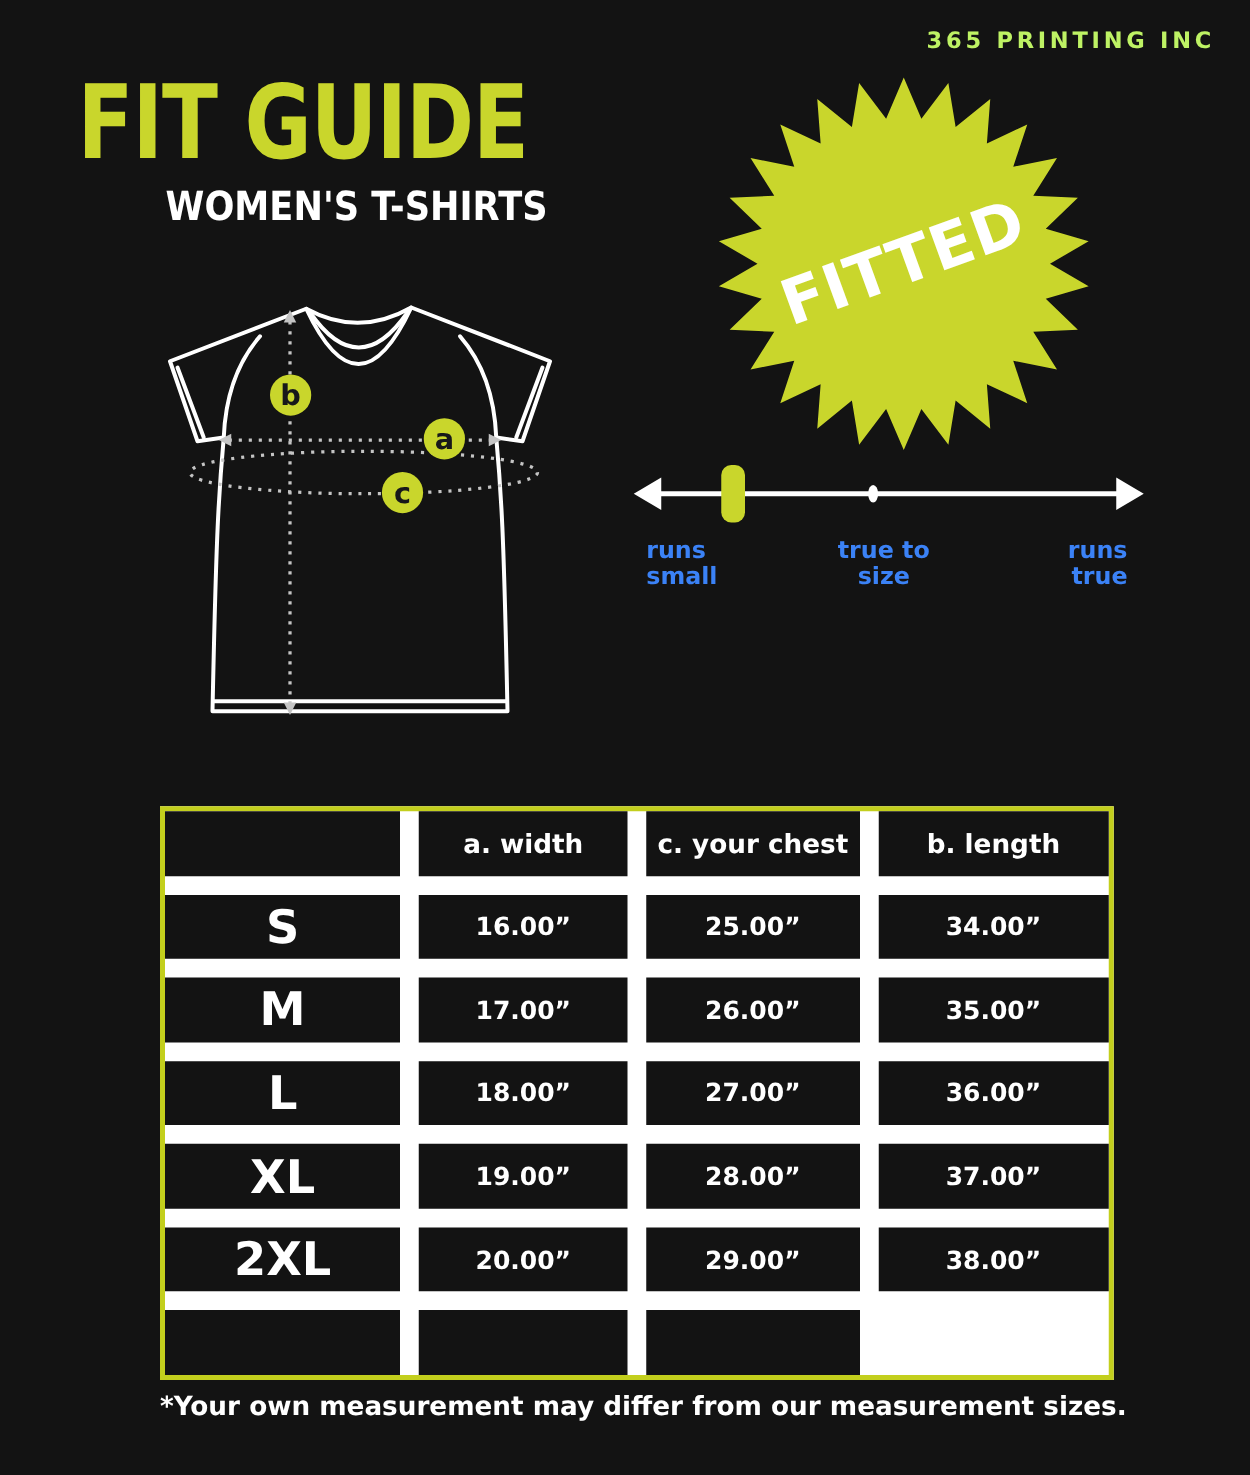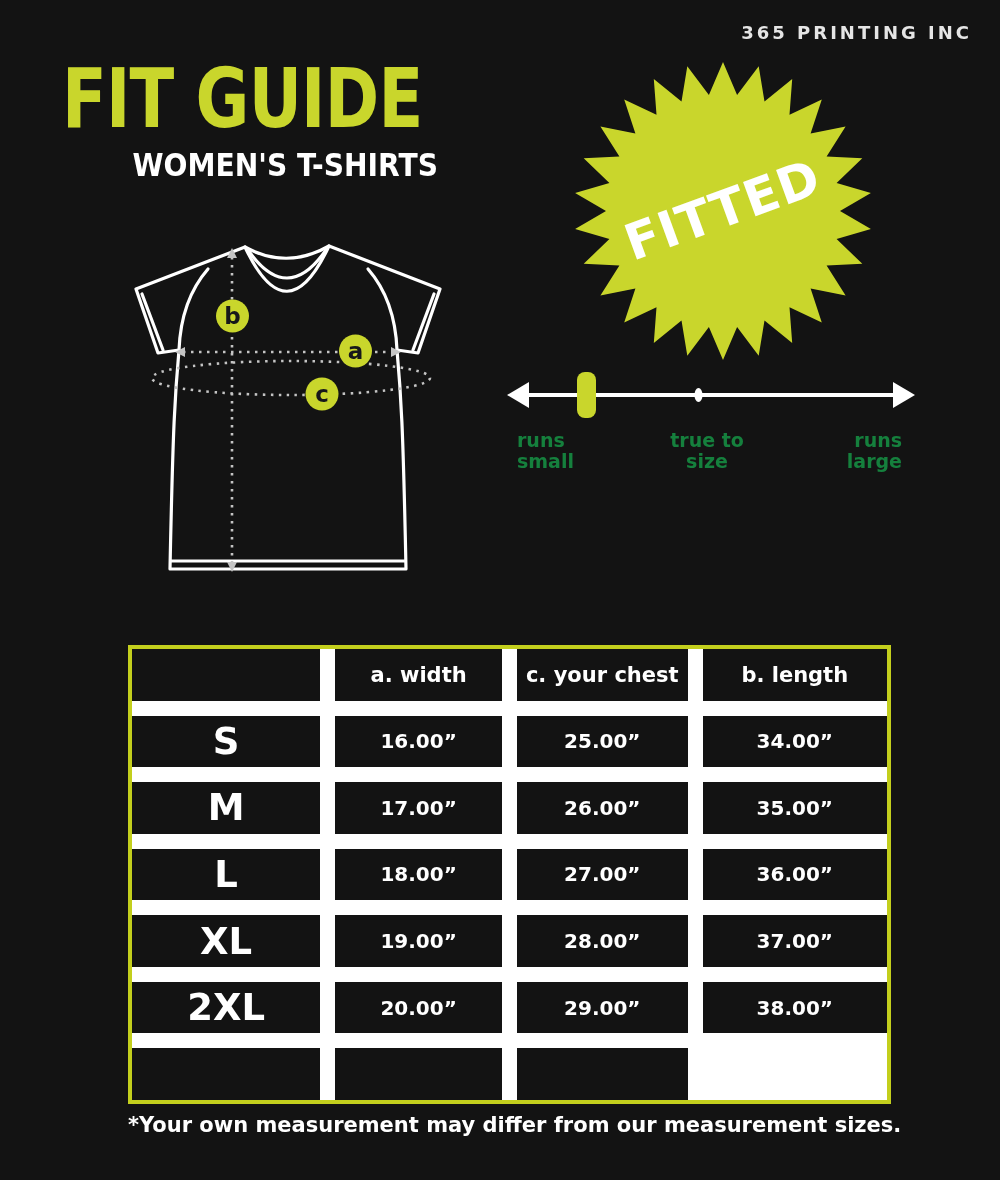--- a/index.html
+++ b/index.html
@@ -4,40 +4,40 @@
 <style>
   * { margin:0; padding:0; box-sizing:border-box; }
   html,body { background:#131313; }
   .canvas {
     position:relative; width:1000px; height:1180px; overflow:hidden;
     background:#131313; color:#fff;
     font-family:"DejaVu Sans","Liberation Sans",sans-serif;
   }
   .brand {
     position:absolute; top:22px; right:28px;
-    font-size:18px; font-weight:bold; letter-spacing:3px; color:#e5e5e5;
+    font-size:18px; font-weight:bold; letter-spacing:3px; color:#bef264;
     white-space:nowrap;
   }
   .title-block { position:absolute; left:62px; top:58px; width:376px; }
   .title {
     color:#c9d62c; font-size:82px; font-weight:bold; letter-spacing:-1px;
     line-height:1.0; transform:scaleX(.80); transform-origin:left center;
     white-space:nowrap;
   }
   .subtitle {
     color:#fff; font-size:32px; font-weight:bold; text-align:right;
     transform:scaleX(.88); transform-origin:right center;
     margin-top:6px; white-space:nowrap;
   }
   .tshirt-svg { position:absolute; left:118px; top:224px; }
   .badge-svg  { position:absolute; left:572px; top:60px; }
   .scale-svg  { position:absolute; left:505px; top:368px; }
   .scale-label {
     position:absolute; font-size:19px; font-weight:bold; line-height:21px;
-    color:#15803d; top:430px; white-space:nowrap;
+    color:#3b82f6; top:430px; white-space:nowrap;
   }
   .scale-label span { display:block; }
   .lbl-left   { left:517px; text-align:left;  }
   .lbl-center { left:652px; width:110px; text-align:center; }
   .lbl-right  { left:822px; width:80px;  text-align:right; }
 
   .size-table {
     position:absolute; left:128px; top:645px; width:763px; height:459px;
     display:grid; grid-template-columns:202fr 179fr 183fr 198fr;
     grid-template-rows:repeat(7,1fr); gap:15px;
@@ -135,21 +135,21 @@
   <div class="scale-label lbl-left">
     <span>runs</span>
     <span>small</span>
   </div>
   <div class="scale-label lbl-center">
     <span>true to</span>
     <span>size</span>
   </div>
   <div class="scale-label lbl-right">
     <span>runs</span>
-    <span>large</span>
+    <span>true</span>
   </div>
 
   <div class="size-table">
     <div class="cell th"></div>
     <div class="cell th">a. width</div>
     <div class="cell th">c. your chest</div>
     <div class="cell th">b. length</div>
 
     <div class="cell size">S</div>
     <div class="cell val">16.00”</div>

